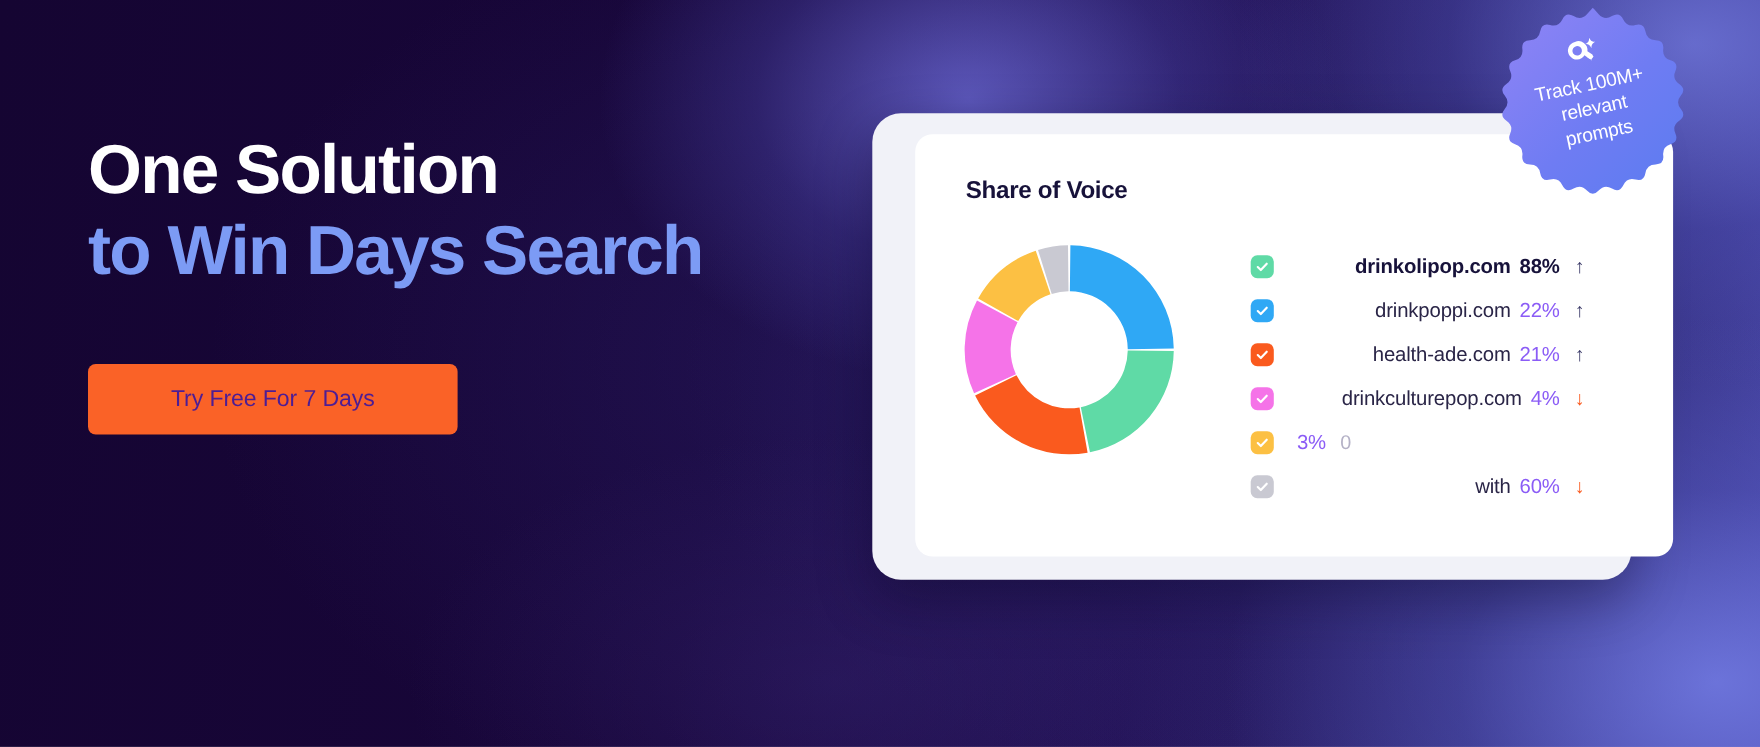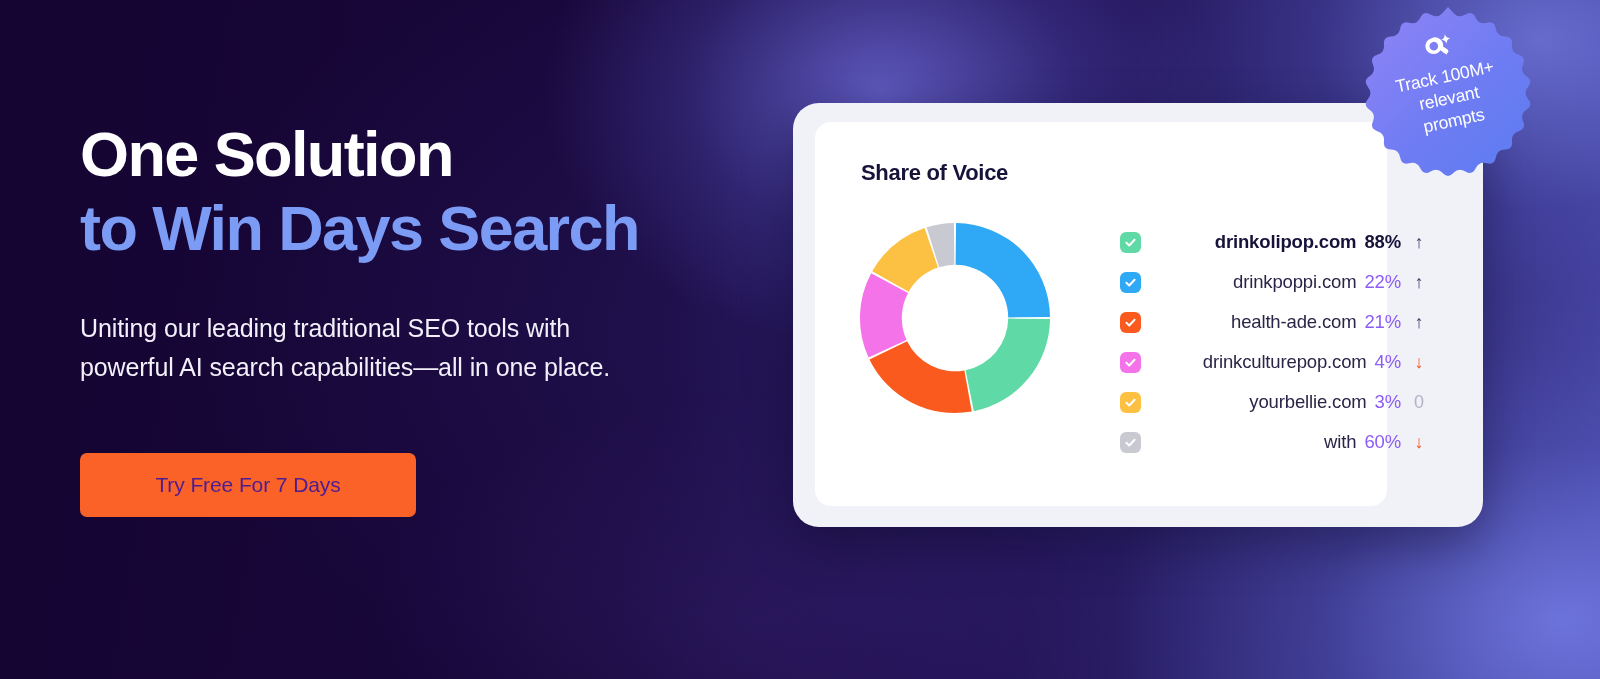--- a/index.html
+++ b/index.html
@@ -62,22 +62,22 @@
     position: absolute;
     left: 793px; top: 103px;
     width: 690px; height: 424px;
     background: #f1f2f8;
     border-radius: 26px;
     box-shadow: 0 18px 48px rgba(10,4,35,0.38);
     z-index: 3;
   }
   .card-inner {
     position: absolute;
-    left: 22px; top: 19px;
-    width: 572px; height: 384px;
+    left: 39px; top: 19px;
+    width: 689px; height: 384px;
     background: #ffffff;
     border-radius: 16px;
   }
   .card-title {
     position: absolute; left: 46px; top: 38px;
     font-size: 22px; font-weight: 700; color: #17123a;
     letter-spacing: -0.3px;
   }
 
   
@@ -143,24 +143,20 @@
 </head>
 <body>
 
 <div id="hero">
 
   <div class="left-col">
     <h1 class="headline">
       <span>One Solution</span>
       <span class="line2">to Win Days Search</span>
     </h1>
-    <p class="subhead">
-      <span>Uniting our leading traditional SEO tools with</span><br>
-      <span>powerful AI search capabilities—all in one place.</span>
-    </p>
     <button class="cta">Try Free For 7 Days</button>
   </div>
 
   <div class="card-frame">
     <div class="card-inner">
       <div class="card-title">Share of Voice</div>
 
       <div class="donut-wrap">
         <svg class="donut" viewBox="0 0 200 200">
           <g id="donut-slices">
@@ -214,21 +210,20 @@
             <span class="legend-label">drinkculturepop.com</span>
             <span class="legend-pct">4%</span>
             <span class="legend-trend trend-down">↓</span>
           </div>
           <div class="legend-row">
             <span class="cb" style="background: rgb(252, 192, 67);">
               <svg width="13" height="13" viewBox="0 0 14 14">
                 <path d="M2.6 7.3 L5.6 10.2 L11.4 4.0" fill="none" stroke="#ffffff" stroke-width="2.1" stroke-linecap="round" stroke-linejoin="round"></path>
               </svg>
             </span>
-            <span class="legend-label">yourbellie.com</span>
             <span class="legend-pct">3%</span>
             <span class="legend-trend trend-flat">0</span>
           </div>
           <div class="legend-row">
             <span class="cb" style="background: rgb(201, 201, 210);">
               <svg width="13" height="13" viewBox="0 0 14 14">
                 <path d="M2.6 7.3 L5.6 10.2 L11.4 4.0" fill="none" stroke="#ffffff" stroke-width="2.1" stroke-linecap="round" stroke-linejoin="round"></path>
               </svg>
             </span>
             <span class="legend-label">with</span>

